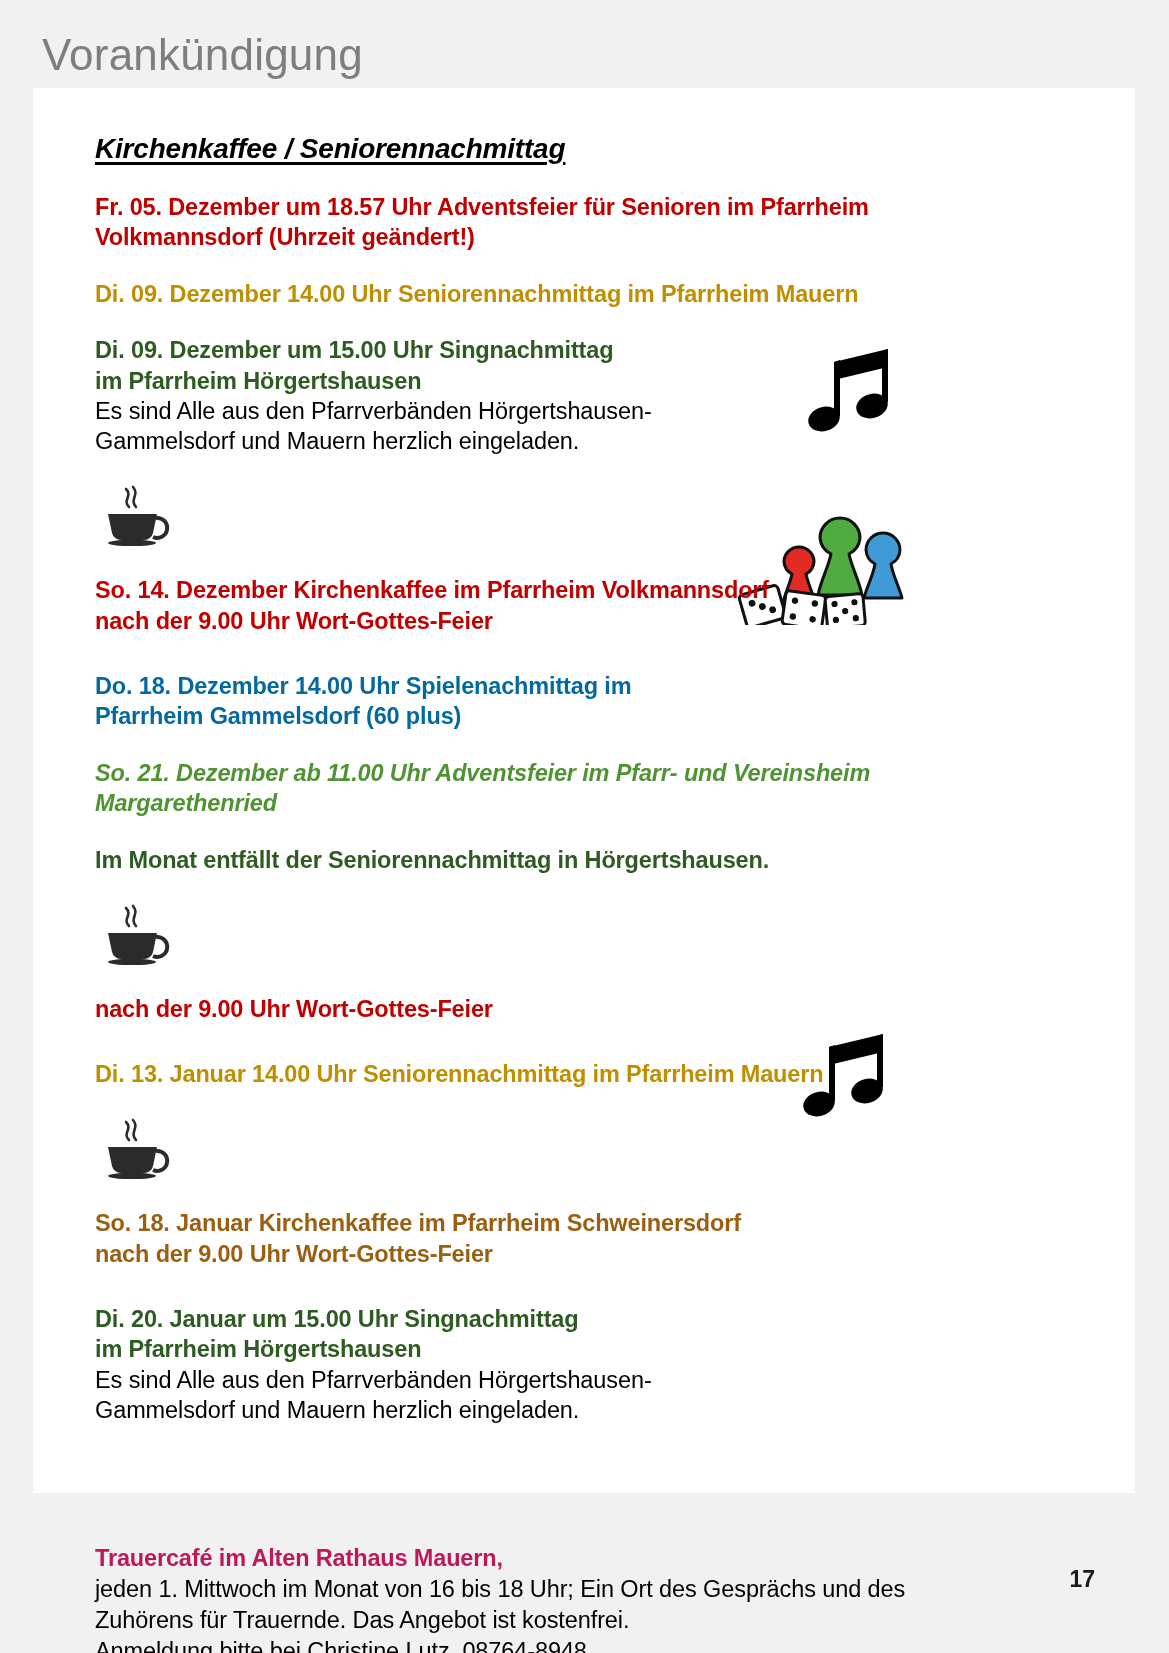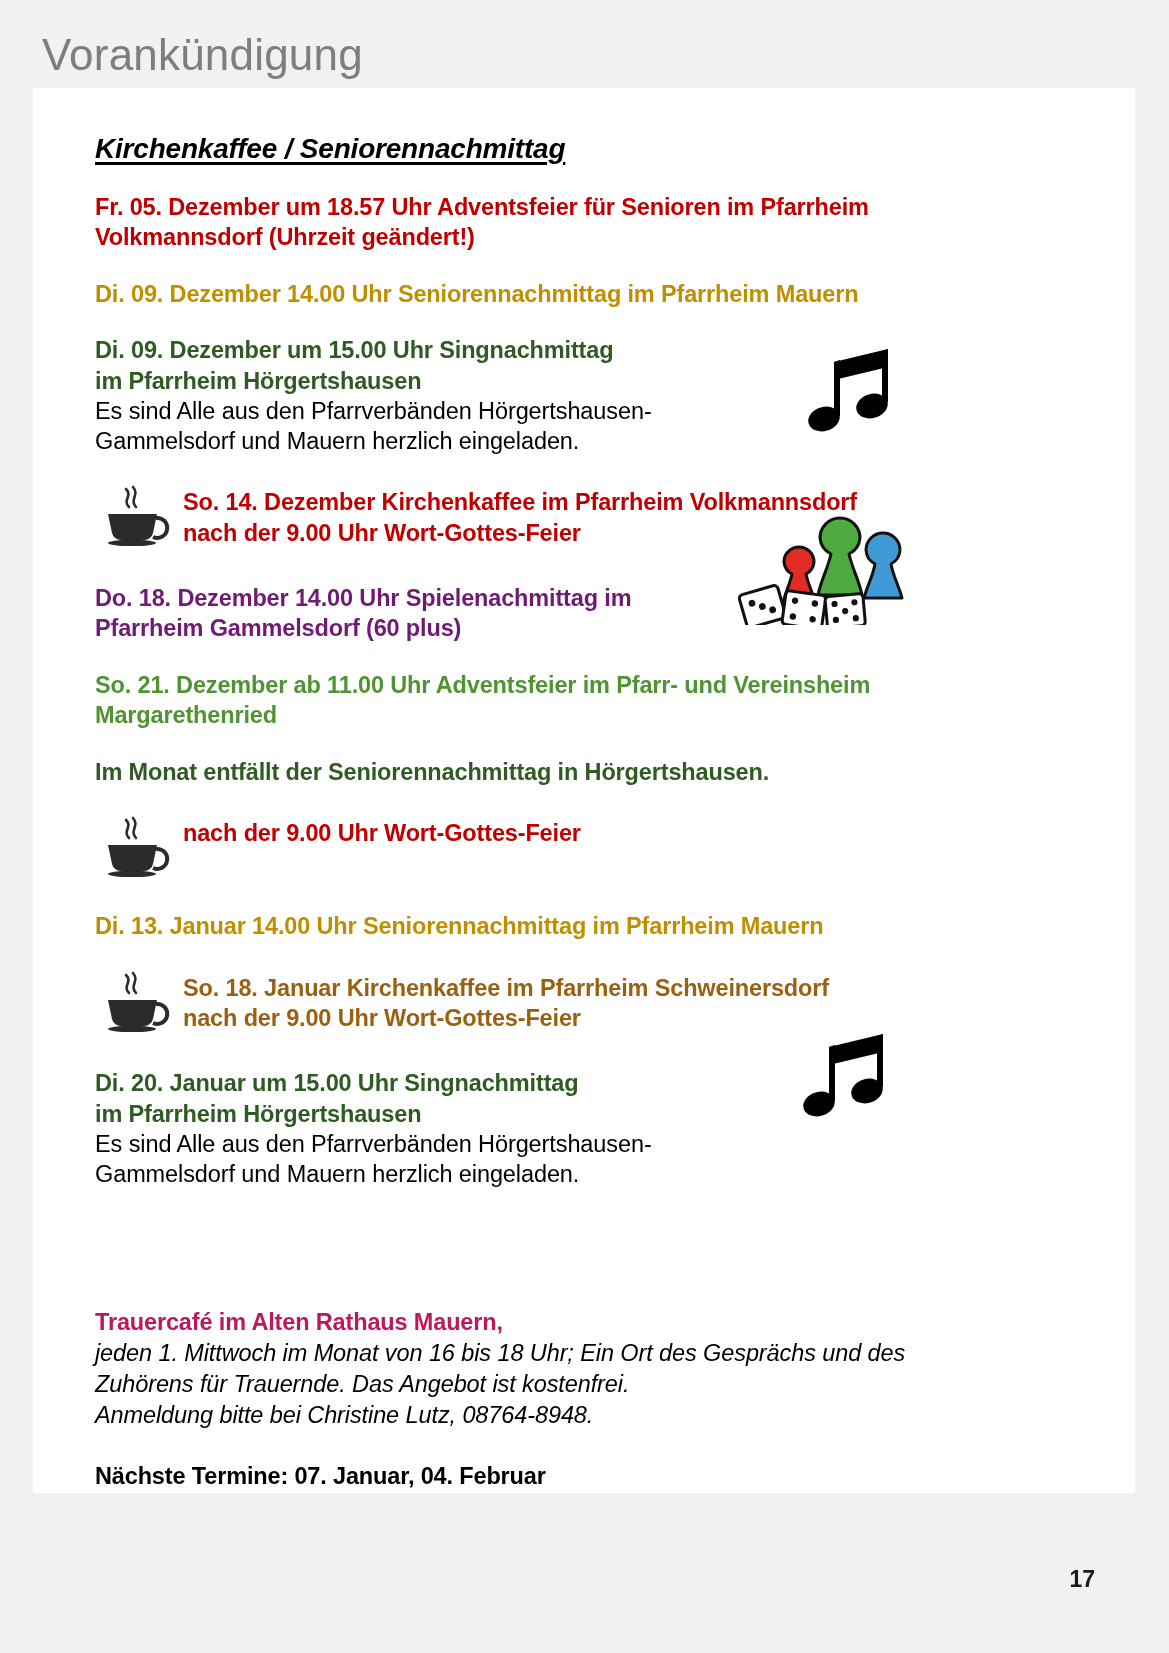--- a/index.html
+++ b/index.html
@@ -102,28 +102,29 @@
     color: #000000;
     letter-spacing: -0.1px;
     line-height: 1.28;
   }
 
   
   .c-red    { color: #c00000; }
   .c-gold   { color: #bf8f00; }
   .c-dgreen { color: #2e5b22; }
   .c-mgreen { color: #4f9333; }
-  .c-navy   { color: #701a75; }
+  .c-navy   { color: #0369a1; }
   .c-brown  { color: #9b5f10; }
 
   
   .icon-row {
     display: flex;
     align-items: flex-start;
     margin: 0 0 26px 0;
+    flex-direction: column;
   }
   .icon-row .cup-slot {
     flex: 0 0 88px;
     position: relative;
     height: 64px;
   }
   .icon-row .text {
     flex: 1 1 auto;
     font-size: 23.5px;
     font-weight: 700;
@@ -169,21 +170,20 @@
     font-size: 23.5px;
     font-weight: 700;
     color: #be185d;
     letter-spacing: -0.15px;
   }
   .trauer .t-line {
     font-size: 23.5px;
     font-weight: 400;
     color: #000;
     letter-spacing: -0.1px;
-    font-style: italic;
   }
   .next-dates {
     margin-top: 30px;
     font-size: 23.5px;
     font-weight: 700;
     color: #000;
     letter-spacing: -0.15px;
   }
 </style>
 </head>
@@ -322,21 +322,21 @@
         <div>So. 14. Dezember Kirchenkaffee im Pfarrheim Volkmannsdorf</div>
         <div>nach der 9.00 Uhr Wort-Gottes-Feier</div>
       </div>
     </div>
 
     <div class="entry" style="margin-top:34px;">
       <div class="head c-navy">Do. 18. Dezember 14.00 Uhr Spielenachmittag im</div>
       <div class="head c-navy">Pfarrheim Gammelsdorf (60 plus)</div>
     </div>
 
-    <div class="entry" style="margin-top:24px;">
+    <div class="entry" style="margin-top:24px;font-style:italic;">
       <div class="head c-mgreen">So. 21. Dezember ab 11.00 Uhr Adventsfeier im Pfarr- und Vereinsheim</div>
       <div class="head c-mgreen">Margarethenried</div>
     </div>
 
     <div class="entry">
       <div class="head c-dgreen">Im Monat entfällt der Seniorennachmittag in Hörgertshausen.</div>
     </div>
 
     <div class="icon-row">
       <div class="cup-slot">

